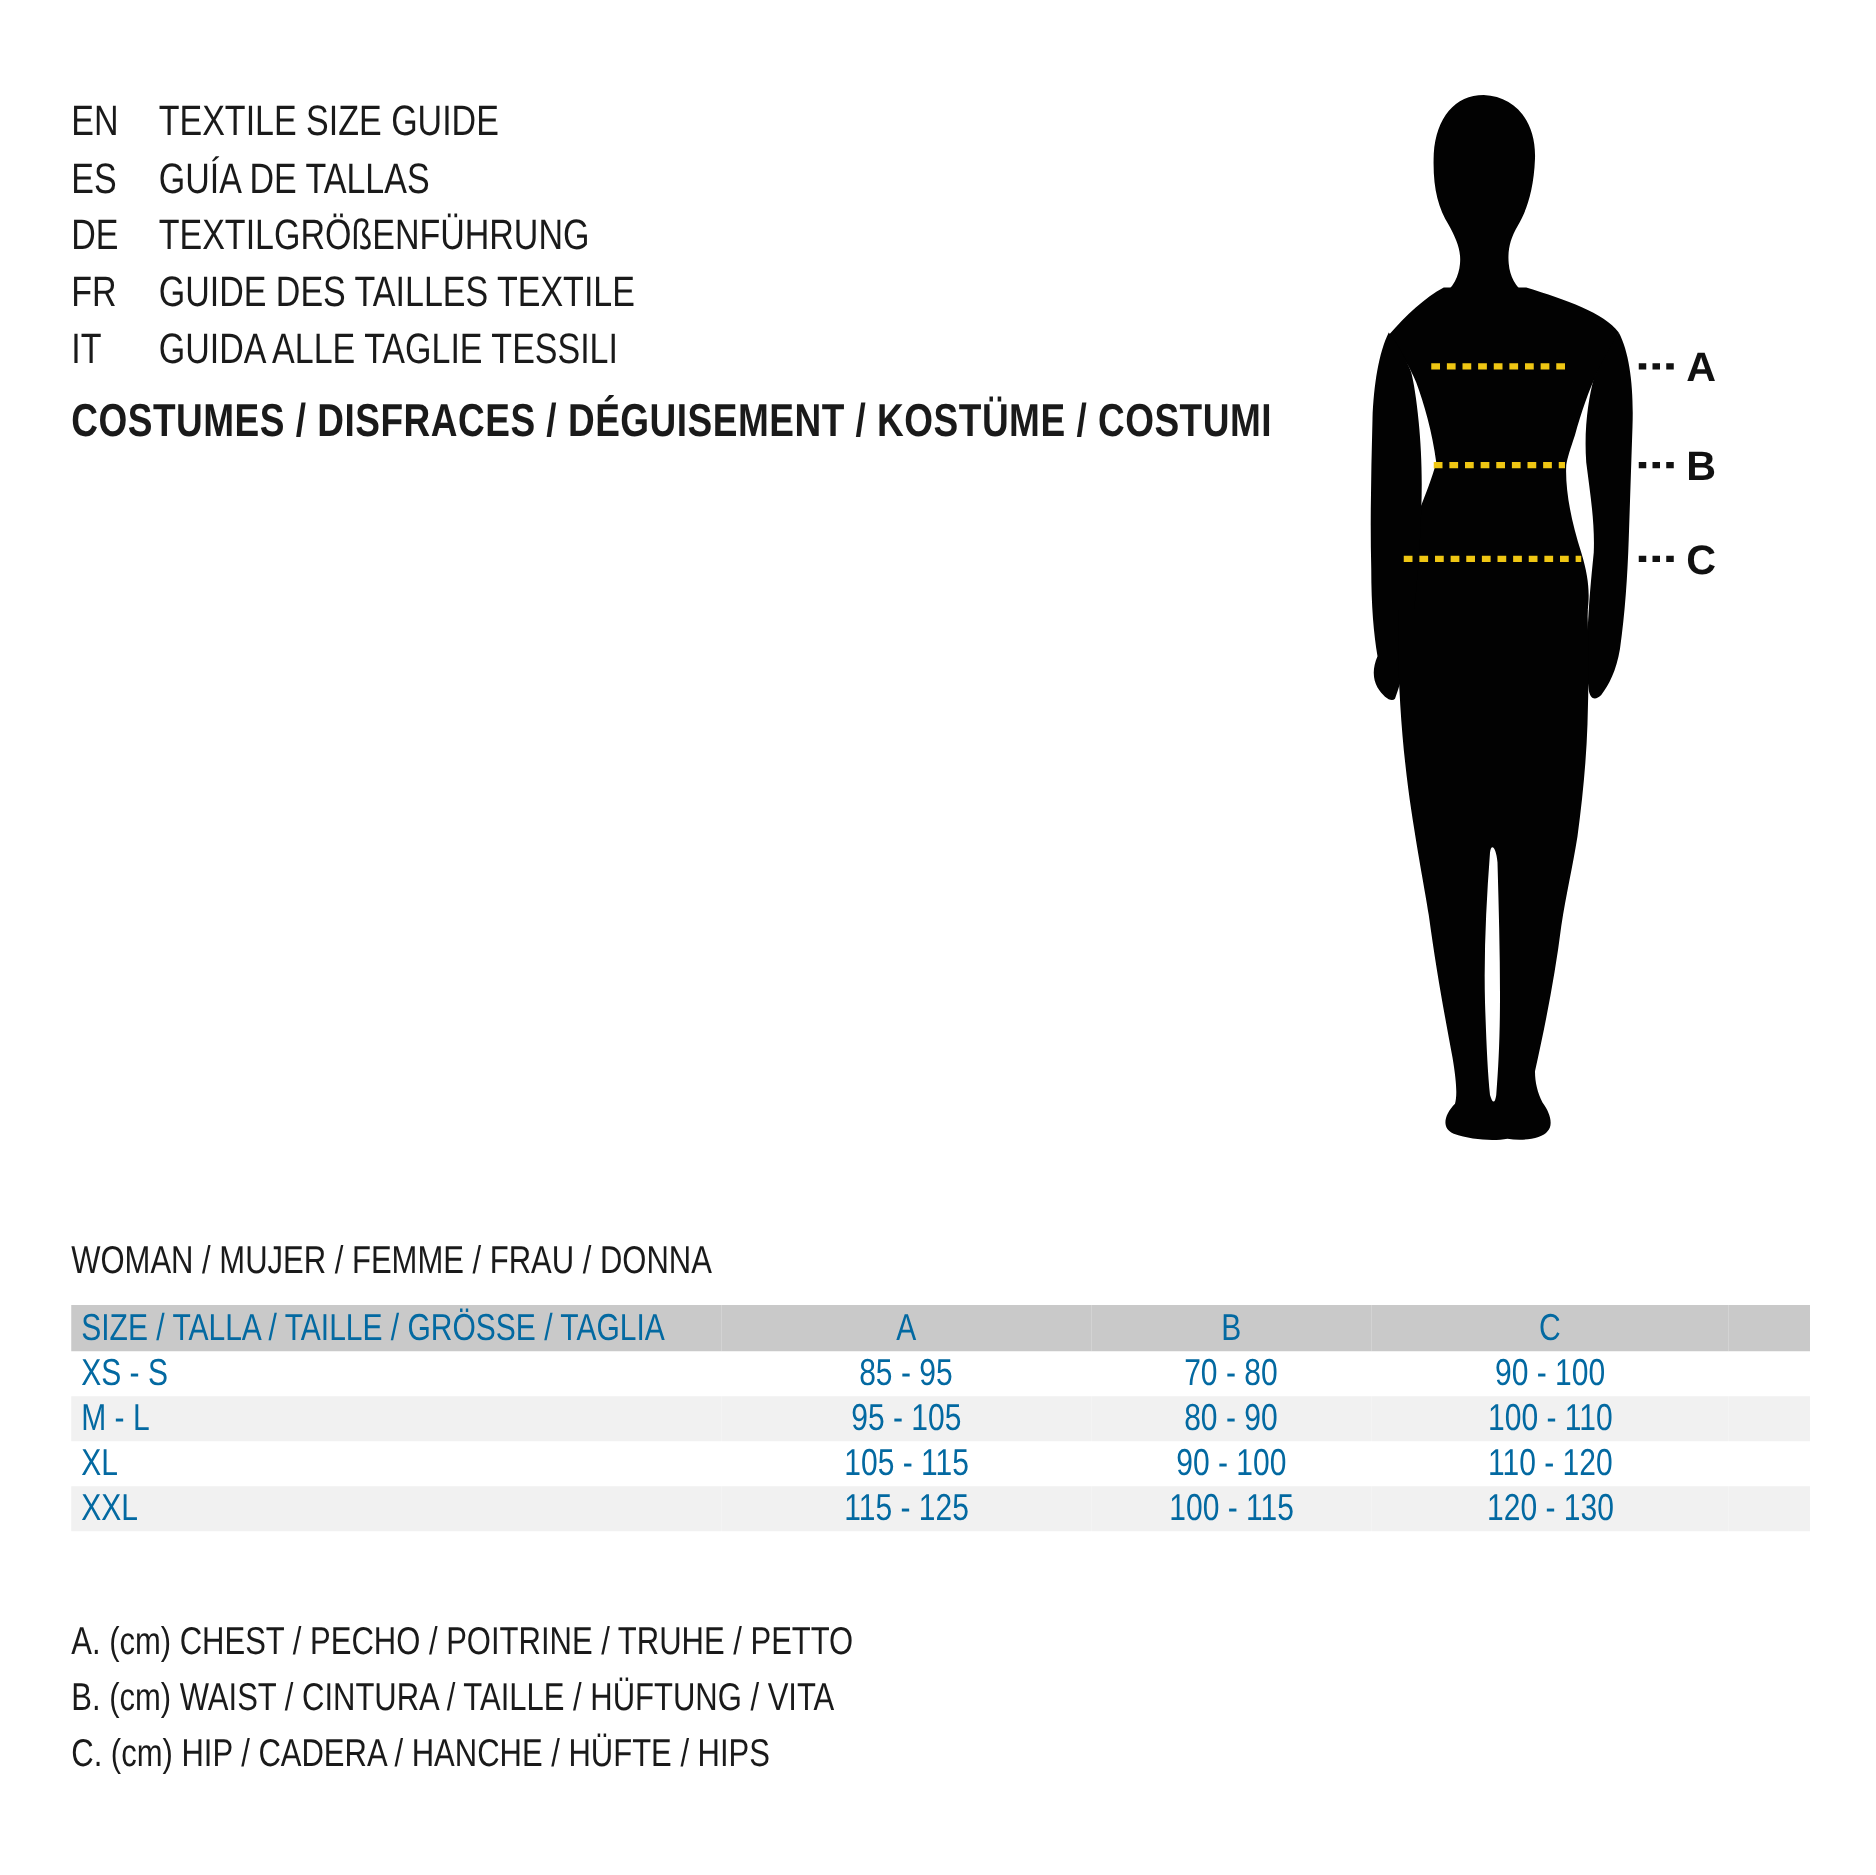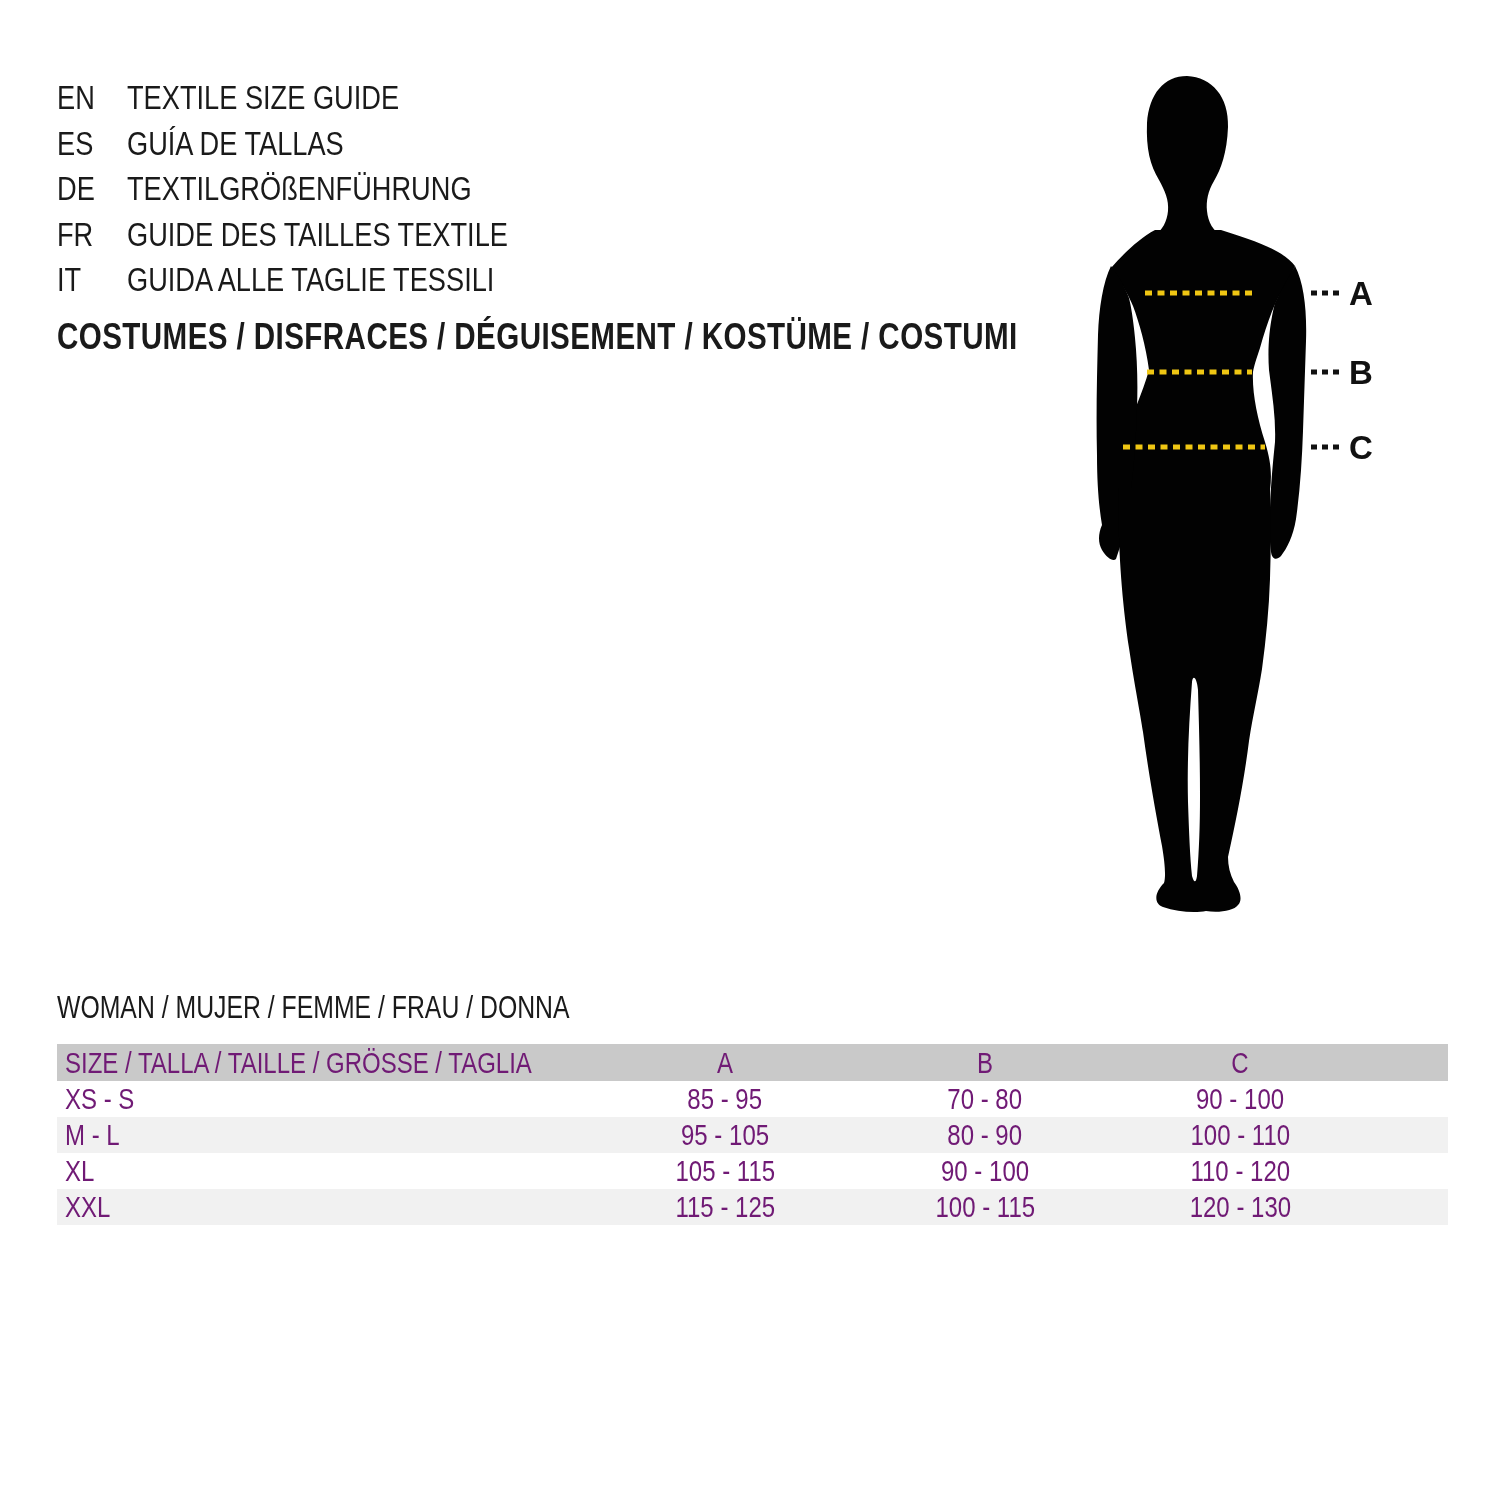--- a/index.html
+++ b/index.html
@@ -34,21 +34,21 @@
   .measure-label { font-family: "Liberation Sans", "DejaVu Sans", sans-serif; font-size: 33px; font-weight: 700; fill: #111111; }
   
   .section-title {
     position: absolute; left: 57px; top: 990px; height: 36px;
     display: flex; align-items: flex-start; font-size: 31px;
   }
   
   .size-table {
     position: absolute; left: 57px; top: 1044px; width: 1391px;
     border-collapse: collapse; table-layout: fixed;
-    font-size: 30px; color: #701a75;
+    font-size: 30px; color: #0369a1;
   }
   .size-table th, .size-table td { padding: 0; font-weight: 400; vertical-align: middle; }
   .size-table thead tr { height: 37px; background: #c9c9c9; }
   .size-table tbody tr { height: 36px; }
   .size-table tbody tr.alt { background: #f1f1f1; }
   .c-size { text-align: left; padding-left: 8px !important; }
   .c-num { text-align: center; }
   .c-num .cond { transform-origin: 50% 50%; }
   
   .notes { position: absolute; left: 57px; top: 1290px; }
@@ -226,14 +226,25 @@
       <tr class="alt">
         <td class="c-size"><span class="cond">XXL</span></td>
         <td class="c-num"><span class="cond">115 - 125</span></td>
         <td class="c-num"><span class="cond">100 - 115</span></td>
         <td class="c-num"><span class="cond">120 - 130</span></td>
         <td></td>
       </tr>
     </tbody>
   </table>
 
+  <div class="notes">
+    <div class="note-line">
+        <span class="cond">A. (cm) CHEST / PECHO / POITRINE / TRUHE / PETTO</span>
+      </div>
+    <div class="note-line">
+        <span class="cond">B. (cm) WAIST / CINTURA / TAILLE / HÜFTUNG / VITA</span>
+      </div>
+    <div class="note-line">
+        <span class="cond">C. (cm) HIP / CADERA / HANCHE / HÜFTE / HIPS</span>
+      </div>
+  </div>
 
 </div>
 
 </body></html>

